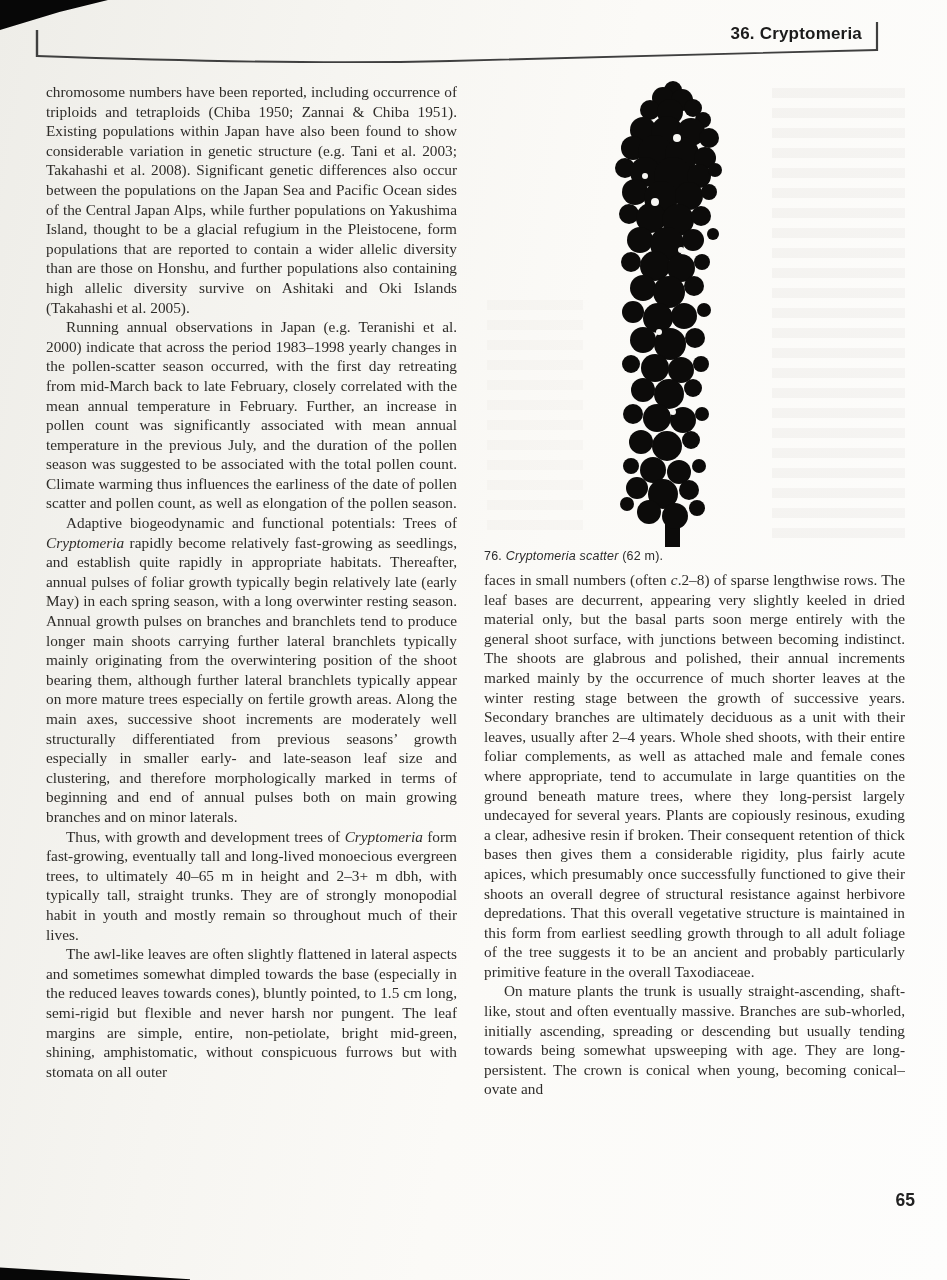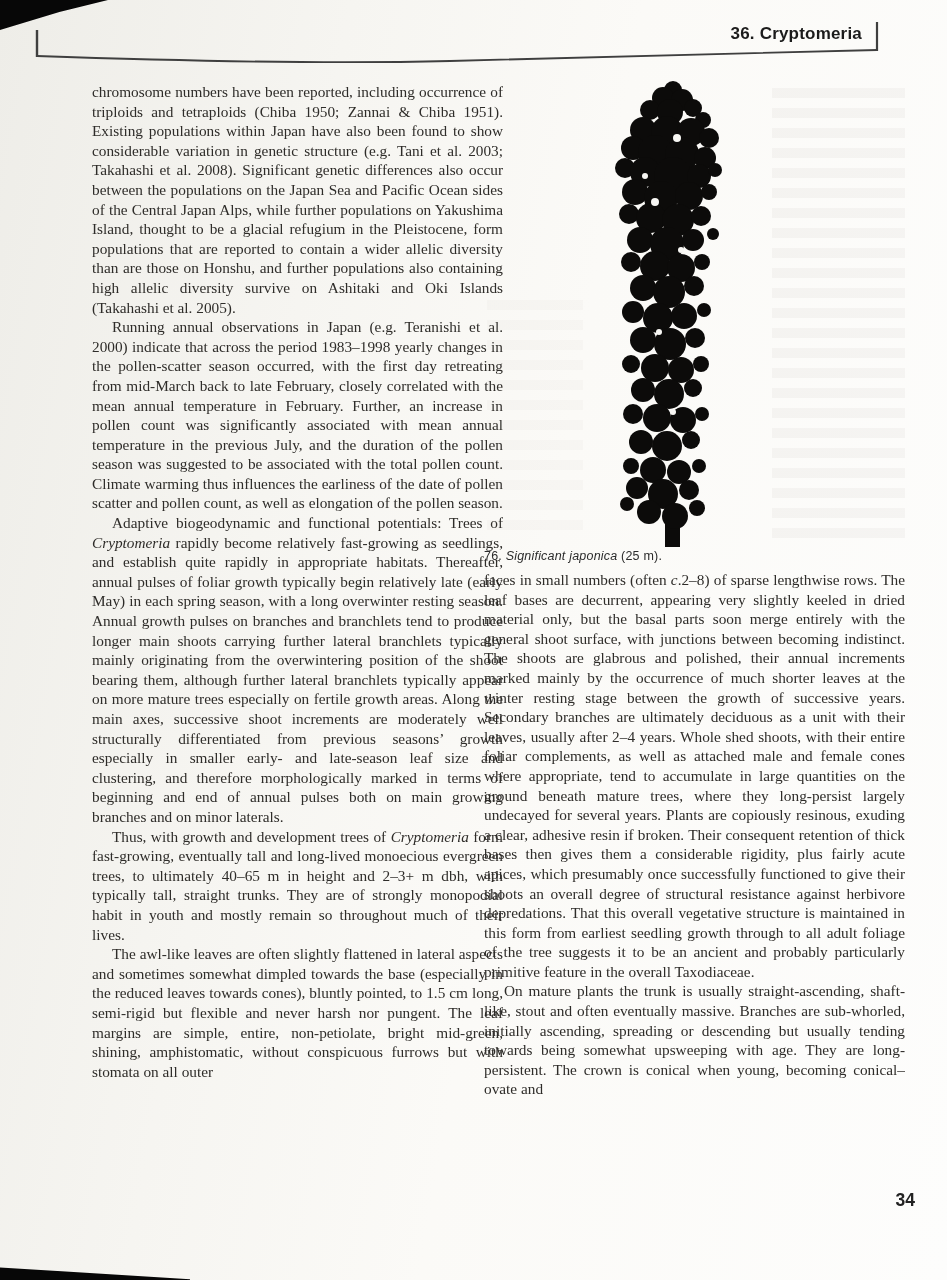--- a/index.html
+++ b/index.html
@@ -18,21 +18,21 @@
     clip-path:polygon(0 30%,100% 96%,100% 100%,0 100%);}
   
   .header-rule{position:absolute;left:30px;top:18px;width:852px;height:50px;}
   .header-title{
     position:absolute;top:24px;right:85px;
     font-family:"Liberation Sans", sans-serif;font-weight:700;font-size:17px;color:#1b1b1b;
     letter-spacing:.2px;
   }
   
   .col{position:absolute;text-align:justify;font-size:15.3px;line-height:19.6px;}
-  .col-left{left:46px;top:82px;width:411px;height:1085px;overflow:hidden;margin-left:46px;}
+  .col-left{left:46px;top:82px;width:411px;height:1085px;overflow:hidden;}
   .col-right{left:484px;top:570px;width:421px;height:580px;overflow:hidden;}
   .para{margin:0;}
   .para.indent{text-indent:20px;}
   .run-b{font-weight:400;}
   .run-i{font-style:italic;}
   
   .tree-figure{position:absolute;left:585px;top:80px;width:175px;height:467px;}
   .tree-figure svg{display:block;width:100%;height:100%;}
   .figure-caption{
     position:absolute;left:484px;top:549px;width:420px;
@@ -156,22 +156,22 @@
         <circle cx="92" cy="58" r="4"></circle>
           <circle cx="70" cy="122" r="4"></circle>
           <circle cx="96" cy="170" r="3"></circle>
         <circle cx="74" cy="252" r="3"></circle>
           <circle cx="88" cy="332" r="3"></circle>
           <circle cx="60" cy="96" r="3"></circle>
       </g>
     </svg>
   </div>
 
-  <div class="figure-caption"><span class="run-b">76.</span><span> </span><span class="run-i">Significant japonica</span><span> (25 m).</span></div>
+  <div class="figure-caption"><span class="run-b">76.</span><span> </span><span class="run-i">Cryptomeria scatter</span><span> (62 m).</span></div>
 
   <div class="col col-right">
       <p class="para"><span>faces in small numbers (often </span><span class="run-i">c</span><span>.2–8) of sparse lengthwise rows. The leaf bases are decurrent, appearing very slightly keeled in dried material only, but the basal parts soon merge entirely with the general shoot surface, with junctions between becoming indistinct. The shoots are glabrous and polished, their annual increments marked mainly by the occurrence of much shorter leaves at the winter resting stage between the growth of successive years. Secondary branches are ultimately deciduous as a unit with their leaves, usually after 2–4 years. Whole shed shoots, with their entire foliar complements, as well as attached male and female cones where appropriate, tend to accumulate in large quantities on the ground beneath mature trees, where they long-persist largely undecayed for several years. Plants are copiously resinous, exuding a clear, adhesive resin if broken. Their consequent retention of thick bases then gives them a considerable rigidity, plus fairly acute apices, which presumably once successfully functioned to give their shoots an overall degree of structural resistance against herbivore depredations. That this overall vegetative structure is maintained in this form from earliest seedling growth through to all adult foliage of the tree suggests it to be an ancient and probably particularly primitive feature in the overall Taxodiaceae.</span></p>
       <p class="para indent"><span>On mature plants the trunk is usually straight-ascending, shaft-like, stout and often eventually massive. Branches are sub-whorled, initially ascending, spreading or descending but usually tending towards being somewhat upsweeping with age. They are long-persistent. The crown is conical when young, becoming conical–ovate and</span></p>
     </div>
 
-  <div class="page-number">34</div>
+  <div class="page-number">65</div>
 
 </div>
 
 </body></html>

